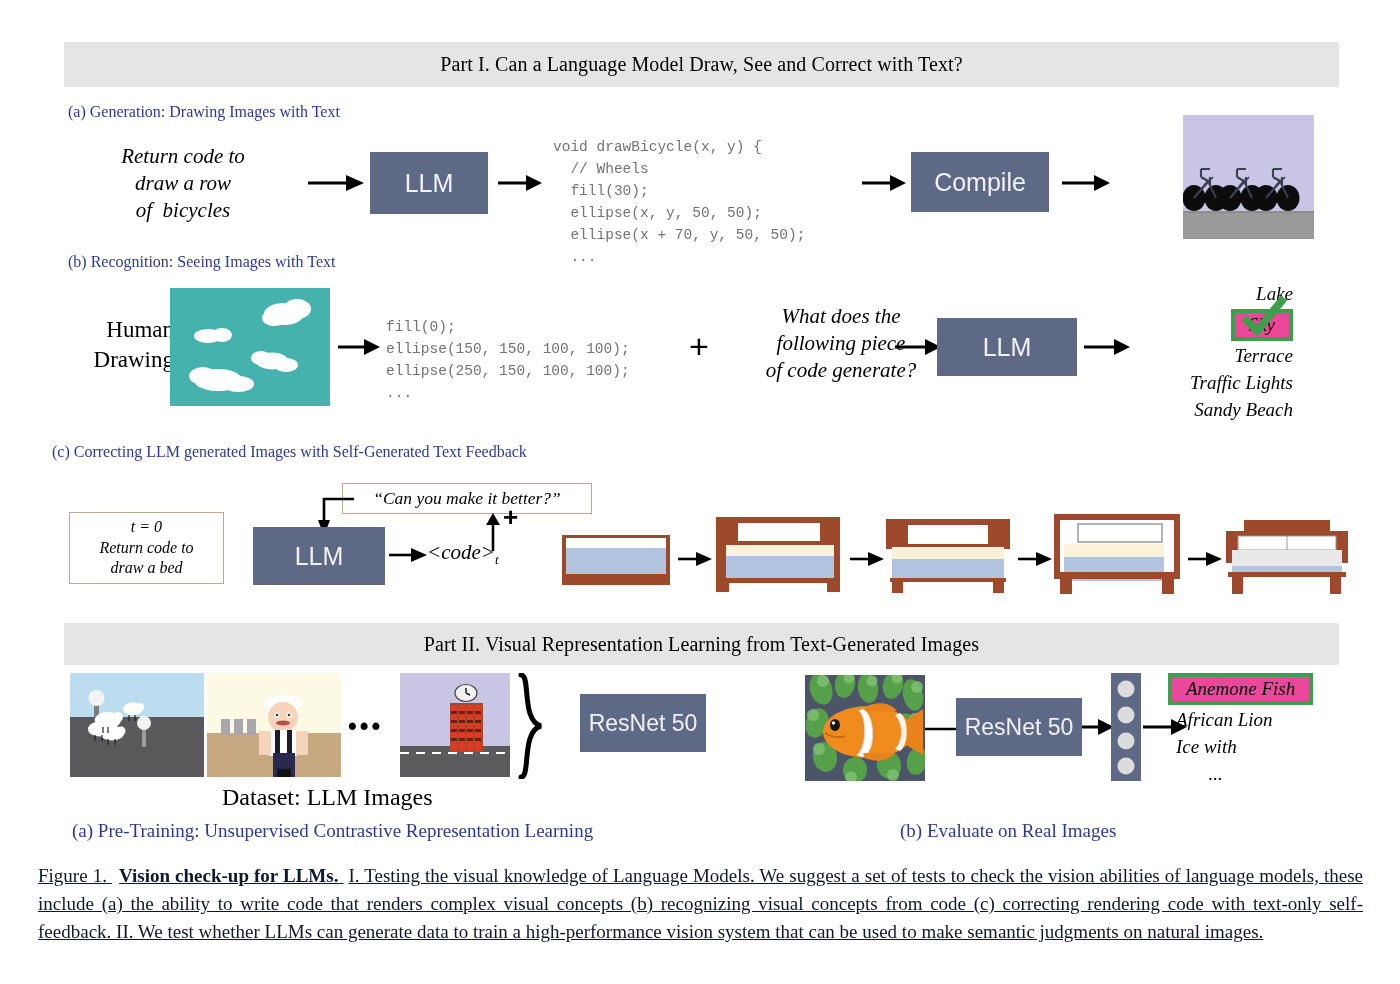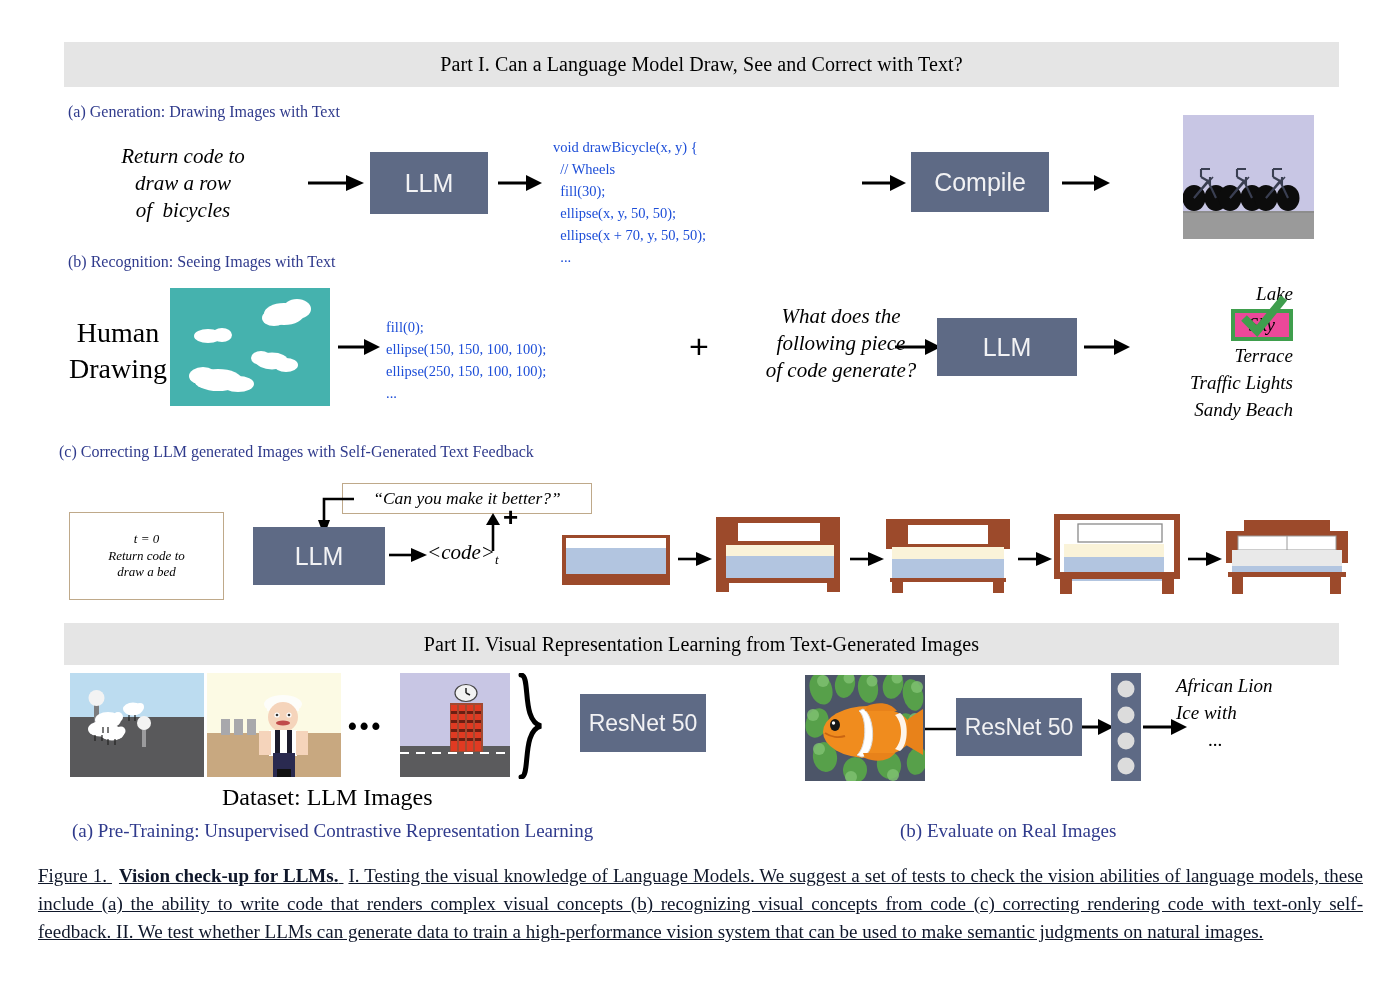--- a/index.html
+++ b/index.html
@@ -47,25 +47,25 @@
     position:absolute;
     font-style:italic;
     font-size:21px;
     line-height:1.28;
     text-align:center;
   }
 
   
   .code {
     position:absolute;
-    font-family:Liberation Serif, serif;
+    font-family:Liberation Mono, monospace;
     font-size:14.5px;
     line-height:1.52;
     white-space:pre;
-    color:#1d4ed8;
+    color:#737373;
   }
 
   
   .arrow { position:absolute; }
 
   
   .pic { position:absolute; overflow:hidden; }
 
   
   .labellist {
@@ -189,21 +189,21 @@
         <path d="M11 83 L25 66 L33 83 M25 66 L18 62 M18 62 L18 54 M18 54 L27 54 M27 62 L27 70" stroke="#3a3f52" stroke-width="2.1" fill="none"></path>
         <path d="M11 83 L30 62" stroke="#3a3f52" stroke-width="1.6" fill="none"></path>
       </g>
     </g>
   </svg>
 </div>
 
 
 <div class="subhead" style="left:68px; top:253px;">(b) Recognition: Seeing Images with Text</div>
 
-<div class="plain" style="left:62px; top:315px; width:112px; font-size:28px; text-align:center; line-height:1.3;">
+<div class="plain" style="left:62px; top:315px; width:112px; font-size:23px; text-align:right; line-height:1.3;">
   <div>Human</div>
   <div>Drawing</div>
 </div>
 
 
 <div class="pic" style="left:170px; top:288px; width:160px; height:118px;">
   <svg width="160" height="118" viewBox="0 0 160 118">
     <rect x="0" y="0" width="160" height="118" fill="#45b2ae"></rect>
     <g fill="#ffffff">
       <ellipse cx="114" cy="26" rx="20" ry="11"></ellipse>
@@ -264,24 +264,24 @@
   <div>Traffic Lights</div>
   <div>Sandy Beach</div>
 </div>
 
 
 <svg class="arrow" style="left:1240px; top:296px;" width="48" height="42" viewBox="0 0 48 42">
   <path d="M4 22 L17 35 L44 2" stroke="#3f9e4d" stroke-width="8" fill="none" stroke-linecap="butt" stroke-linejoin="miter"></path>
 </svg>
 
 
-<div class="subhead" style="left:59px; top:443px;">(c) Correcting LLM generated Images with Self-Generated Text Feedback</div>
-
-
-<div class="tanbox" style="left:69px; top:512px; width:155px; height:88px; font-size:13px; line-height:1.3;align-items:center;">
+<div class="subhead" style="left:52px; top:443px;">(c) Correcting LLM generated Images with Self-Generated Text Feedback</div>
+
+
+<div class="tanbox" style="left:69px; top:512px; width:155px; height:72px; font-size:16px; line-height:1.3;align-items:center;">
   <div>
     <div>t = 0</div>
     <div>Return code to</div>
     <div>draw a bed</div>
   </div>
 </div>
 
 
 <div class="tanbox" style="left:342px; top:483px; width:250px; height:31px; font-size:17.5px;">
   <span>“Can you make it better?”</span>
@@ -581,20 +581,23 @@
     <circle cx="15" cy="93" r="8.5" fill="#dcdcdc"></circle>
   </svg>
 </div>
 
 <svg class="arrow" style="left:1143px; top:717px;" width="44" height="20" viewBox="0 0 44 20">
   <line x1="0" y1="10" x2="30" y2="10" stroke="#000" stroke-width="3"></line>
   <polygon points="28,2 44,10 28,18" fill="#000"></polygon>
 </svg>
 
 <div class="labellist" style="left:1168px; top:673px; width:180px; text-align:left;">
+  <div style="margin-bottom:2px;">
+    <span class="boxed-label">Anemone Fish</span>
+  </div>
   <div style="padding-left:8px;">African Lion</div>
   <div style="padding-left:8px;">Ice with</div>
   <div style="padding-left:40px; font-style:normal;">...</div>
 </div>
 
 
 <div class="subhead" style="left:72px; top:820px; font-size:19px;">(a) Pre-Training: Unsupervised Contrastive Representation Learning</div>
 <div class="subhead" style="left:900px; top:820px; font-size:19px;">(b) Evaluate on Real Images</div>
 
 

